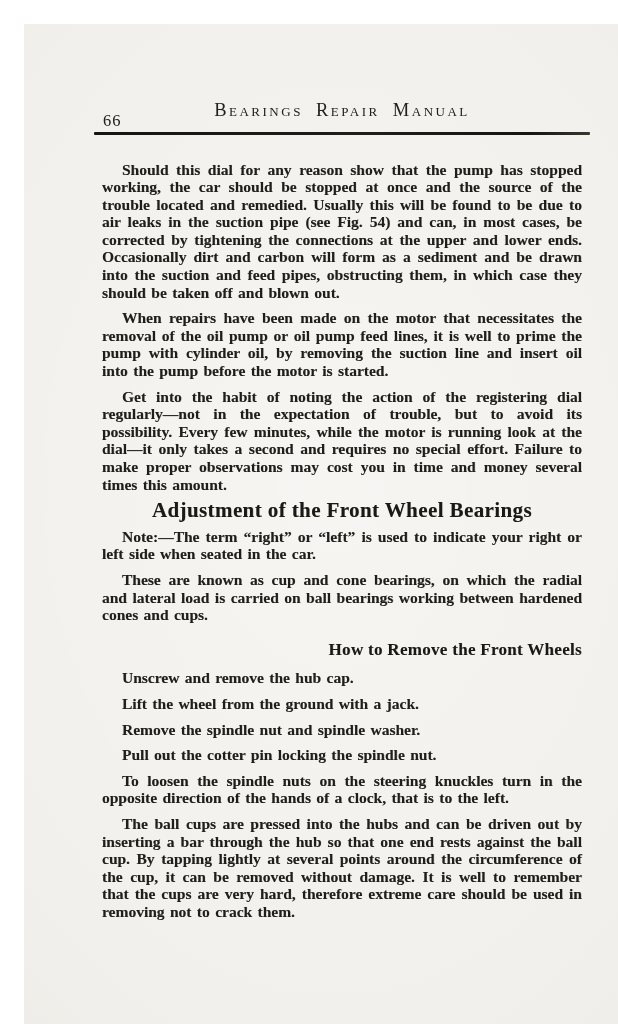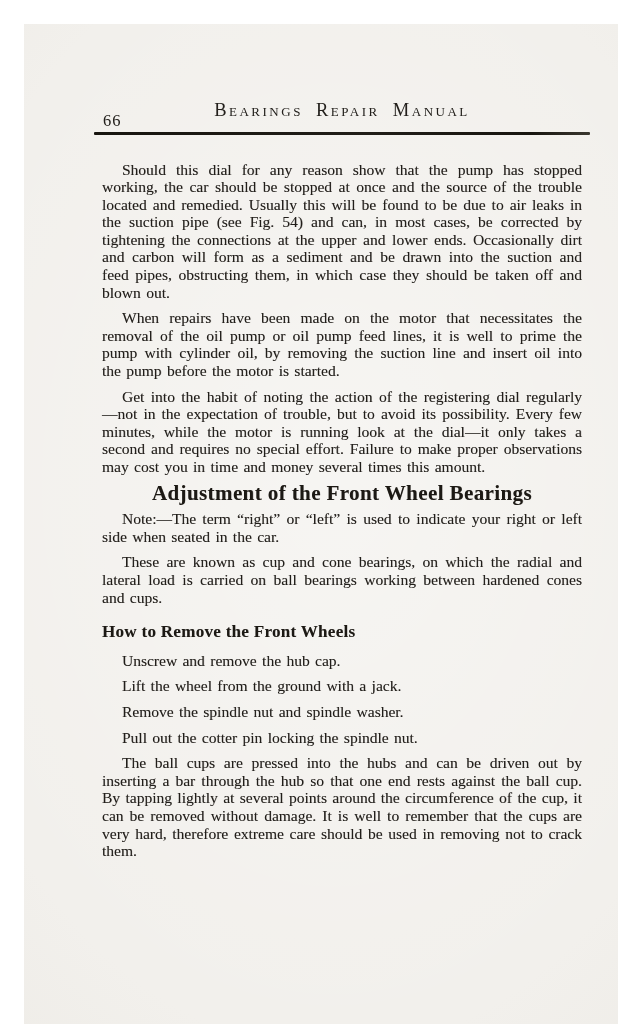--- a/index.html
+++ b/index.html
@@ -65,34 +65,35 @@
     margin-top: 26px;
     font-size: 15.5px;
     line-height: 17.6px;
     text-align: justify;
     text-shadow: 0.3px 0.3px 0.3px rgba(34,30,25,0.35);
   }
 
   .body-text p {
     text-indent: 20px;
     word-spacing: 1.5px;
+    font-weight: bold;
   }
 
   h1.section-heading {
     text-align: center;
     font-size: 21px;
     font-weight: bold;
     letter-spacing: 0.4px;
     margin-top: 9px;
     margin-bottom: 8px;
     color: #1c1914;
   }
 
   h2.subsection-heading {
-    text-align: left;
+    text-align: right;
     font-size: 17px;
     font-weight: bold;
     letter-spacing: 0.3px;
     margin-top: 17px;
     margin-bottom: 11px;
     color: #1c1914;
   }
 </style>
 </head>
 <body>
@@ -125,19 +126,20 @@
       <h2 class="subsection-heading">How to Remove the Front Wheels</h2>
 
       <p>Unscrew and remove the hub cap.</p>
 
       <p>Lift the wheel from the ground with a jack.</p>
 
       <p>Remove the spindle nut and spindle washer.</p>
 
       <p>Pull out the cotter pin locking the spindle nut.</p>
 
+      <p>To loosen the spindle nuts on the steering knuckles turn in the opposite direction of the hands of a clock, that is to the left.</p>
 
       <p>The ball cups are pressed into the hubs and can be driven out by inserting a bar through the hub so that one end rests against the ball cup.  By tapping lightly at several points around the circumference of the cup, it can be removed without damage.  It is well to remember that the cups are very hard, therefore extreme care should be used in removing not to crack them.</p>
 
 
     </main>
   </div>
 </div>
 
 </body></html>

